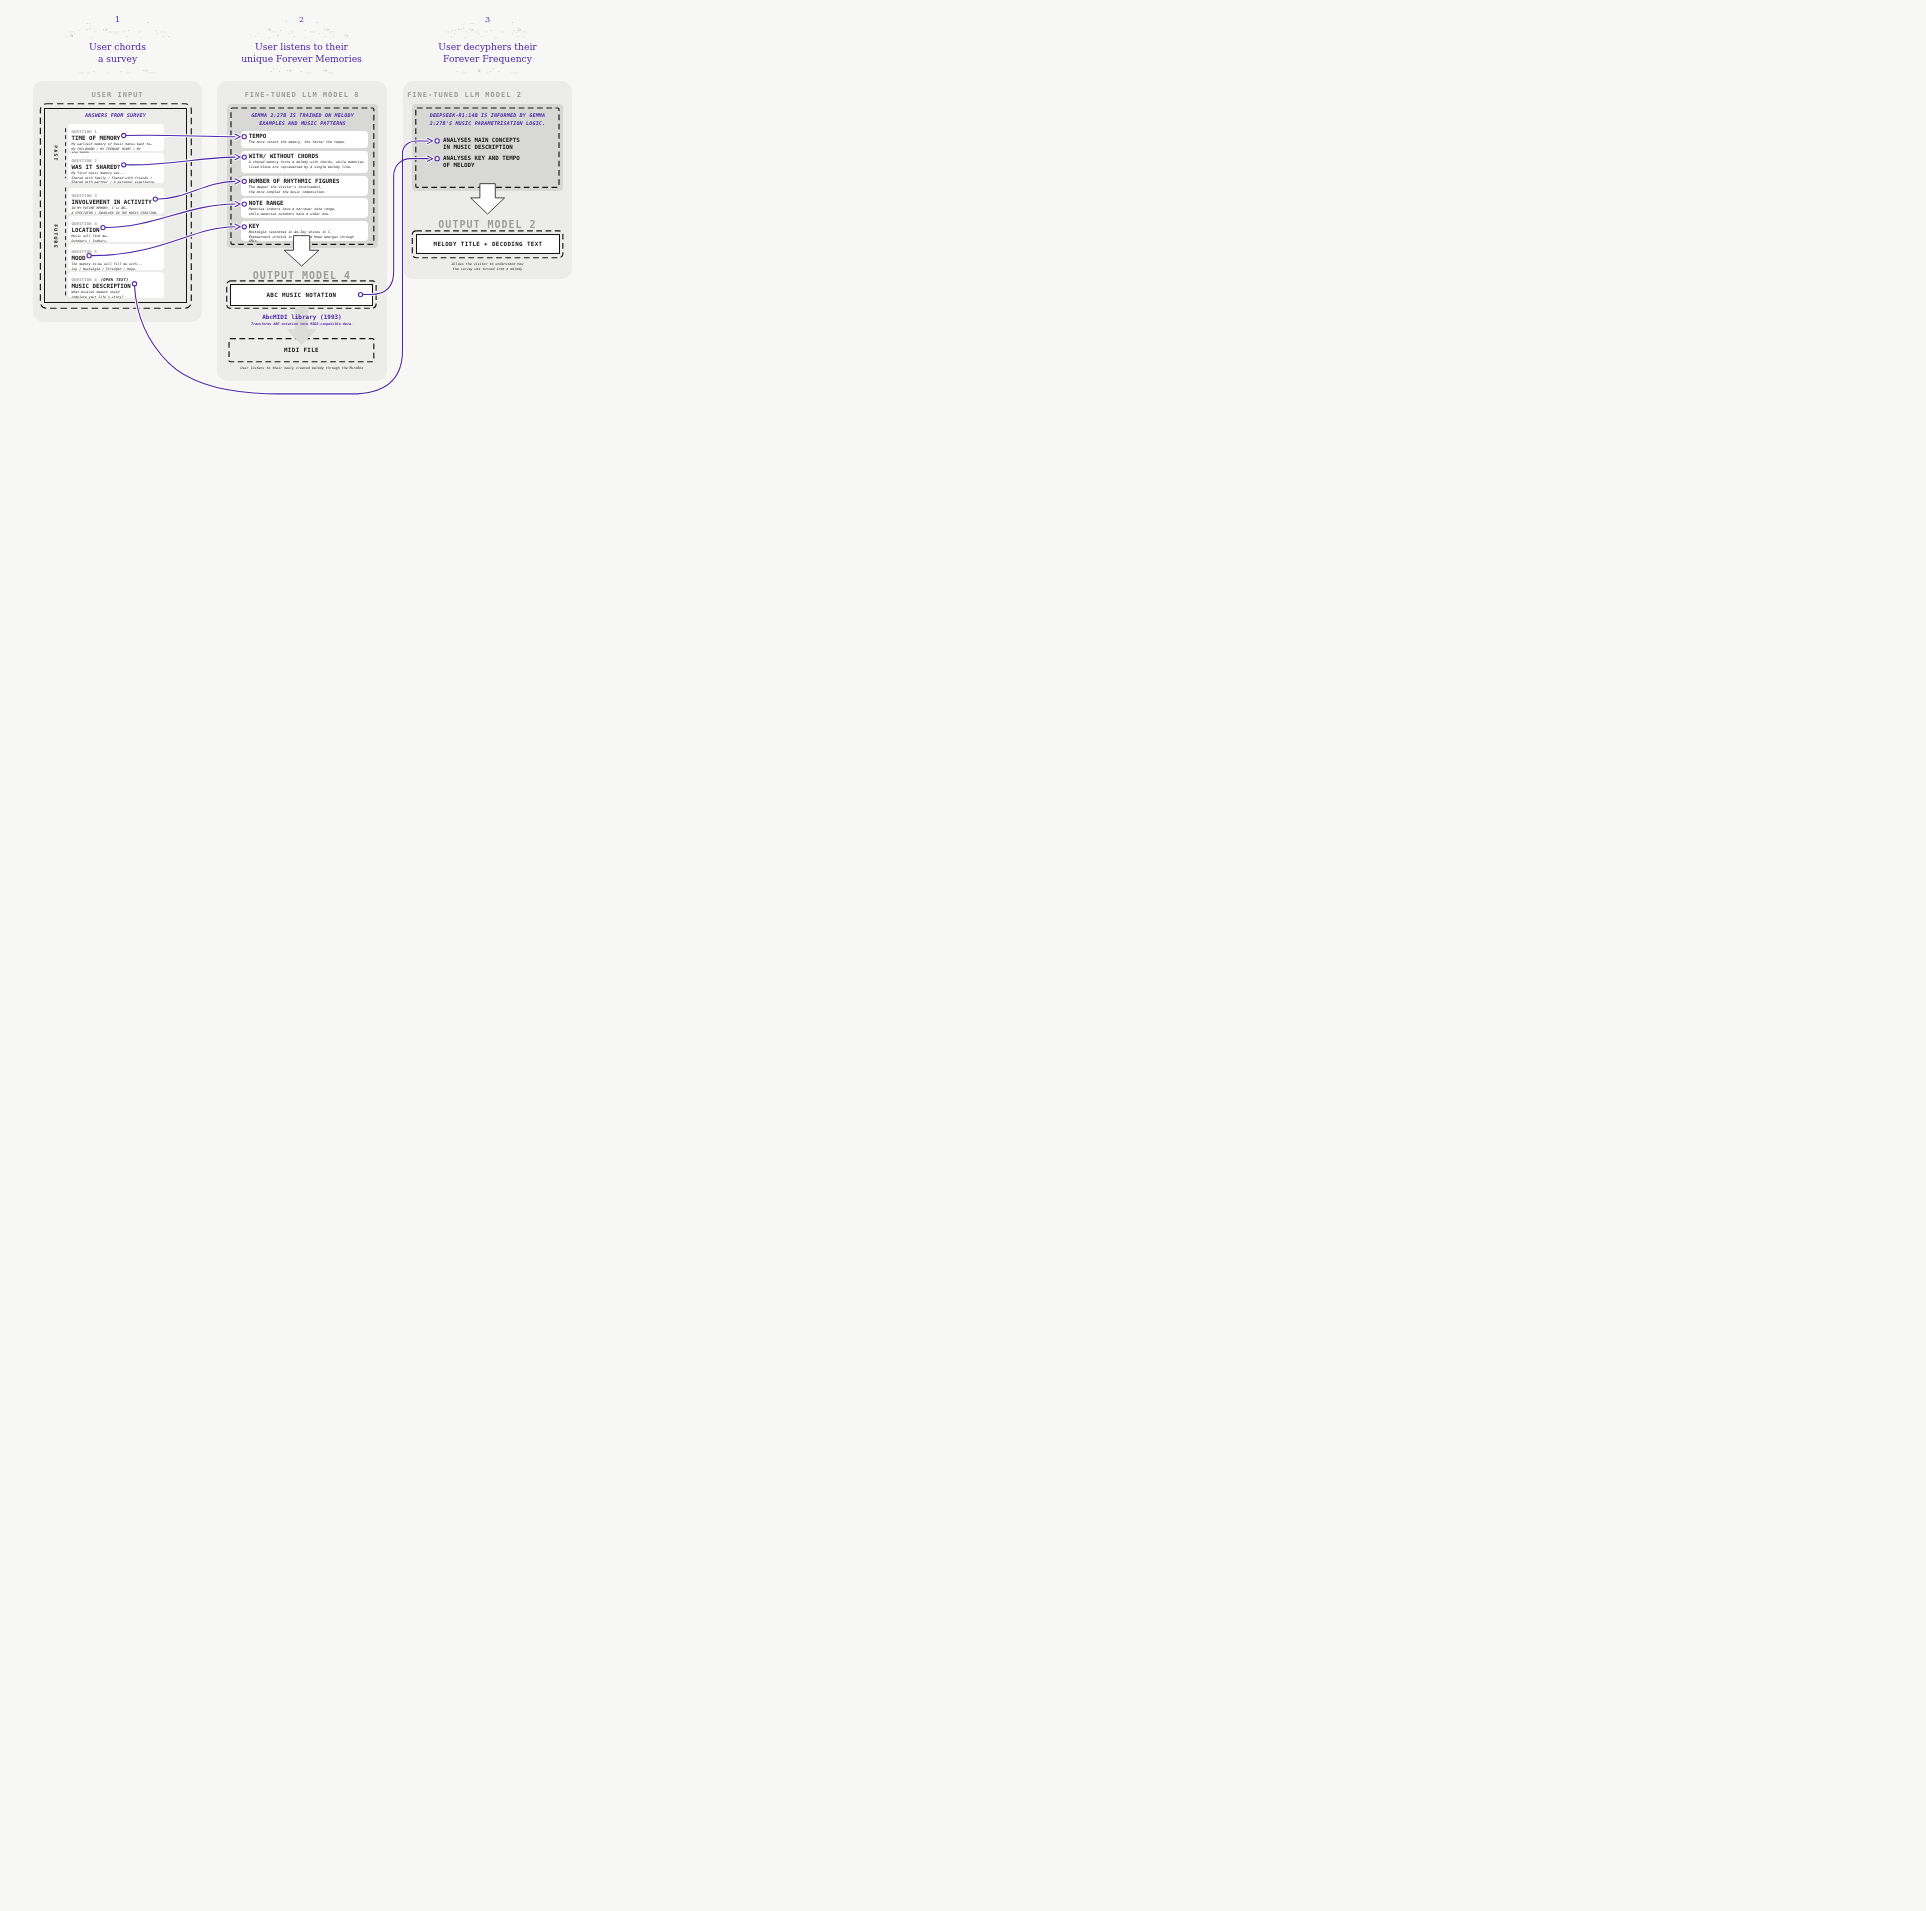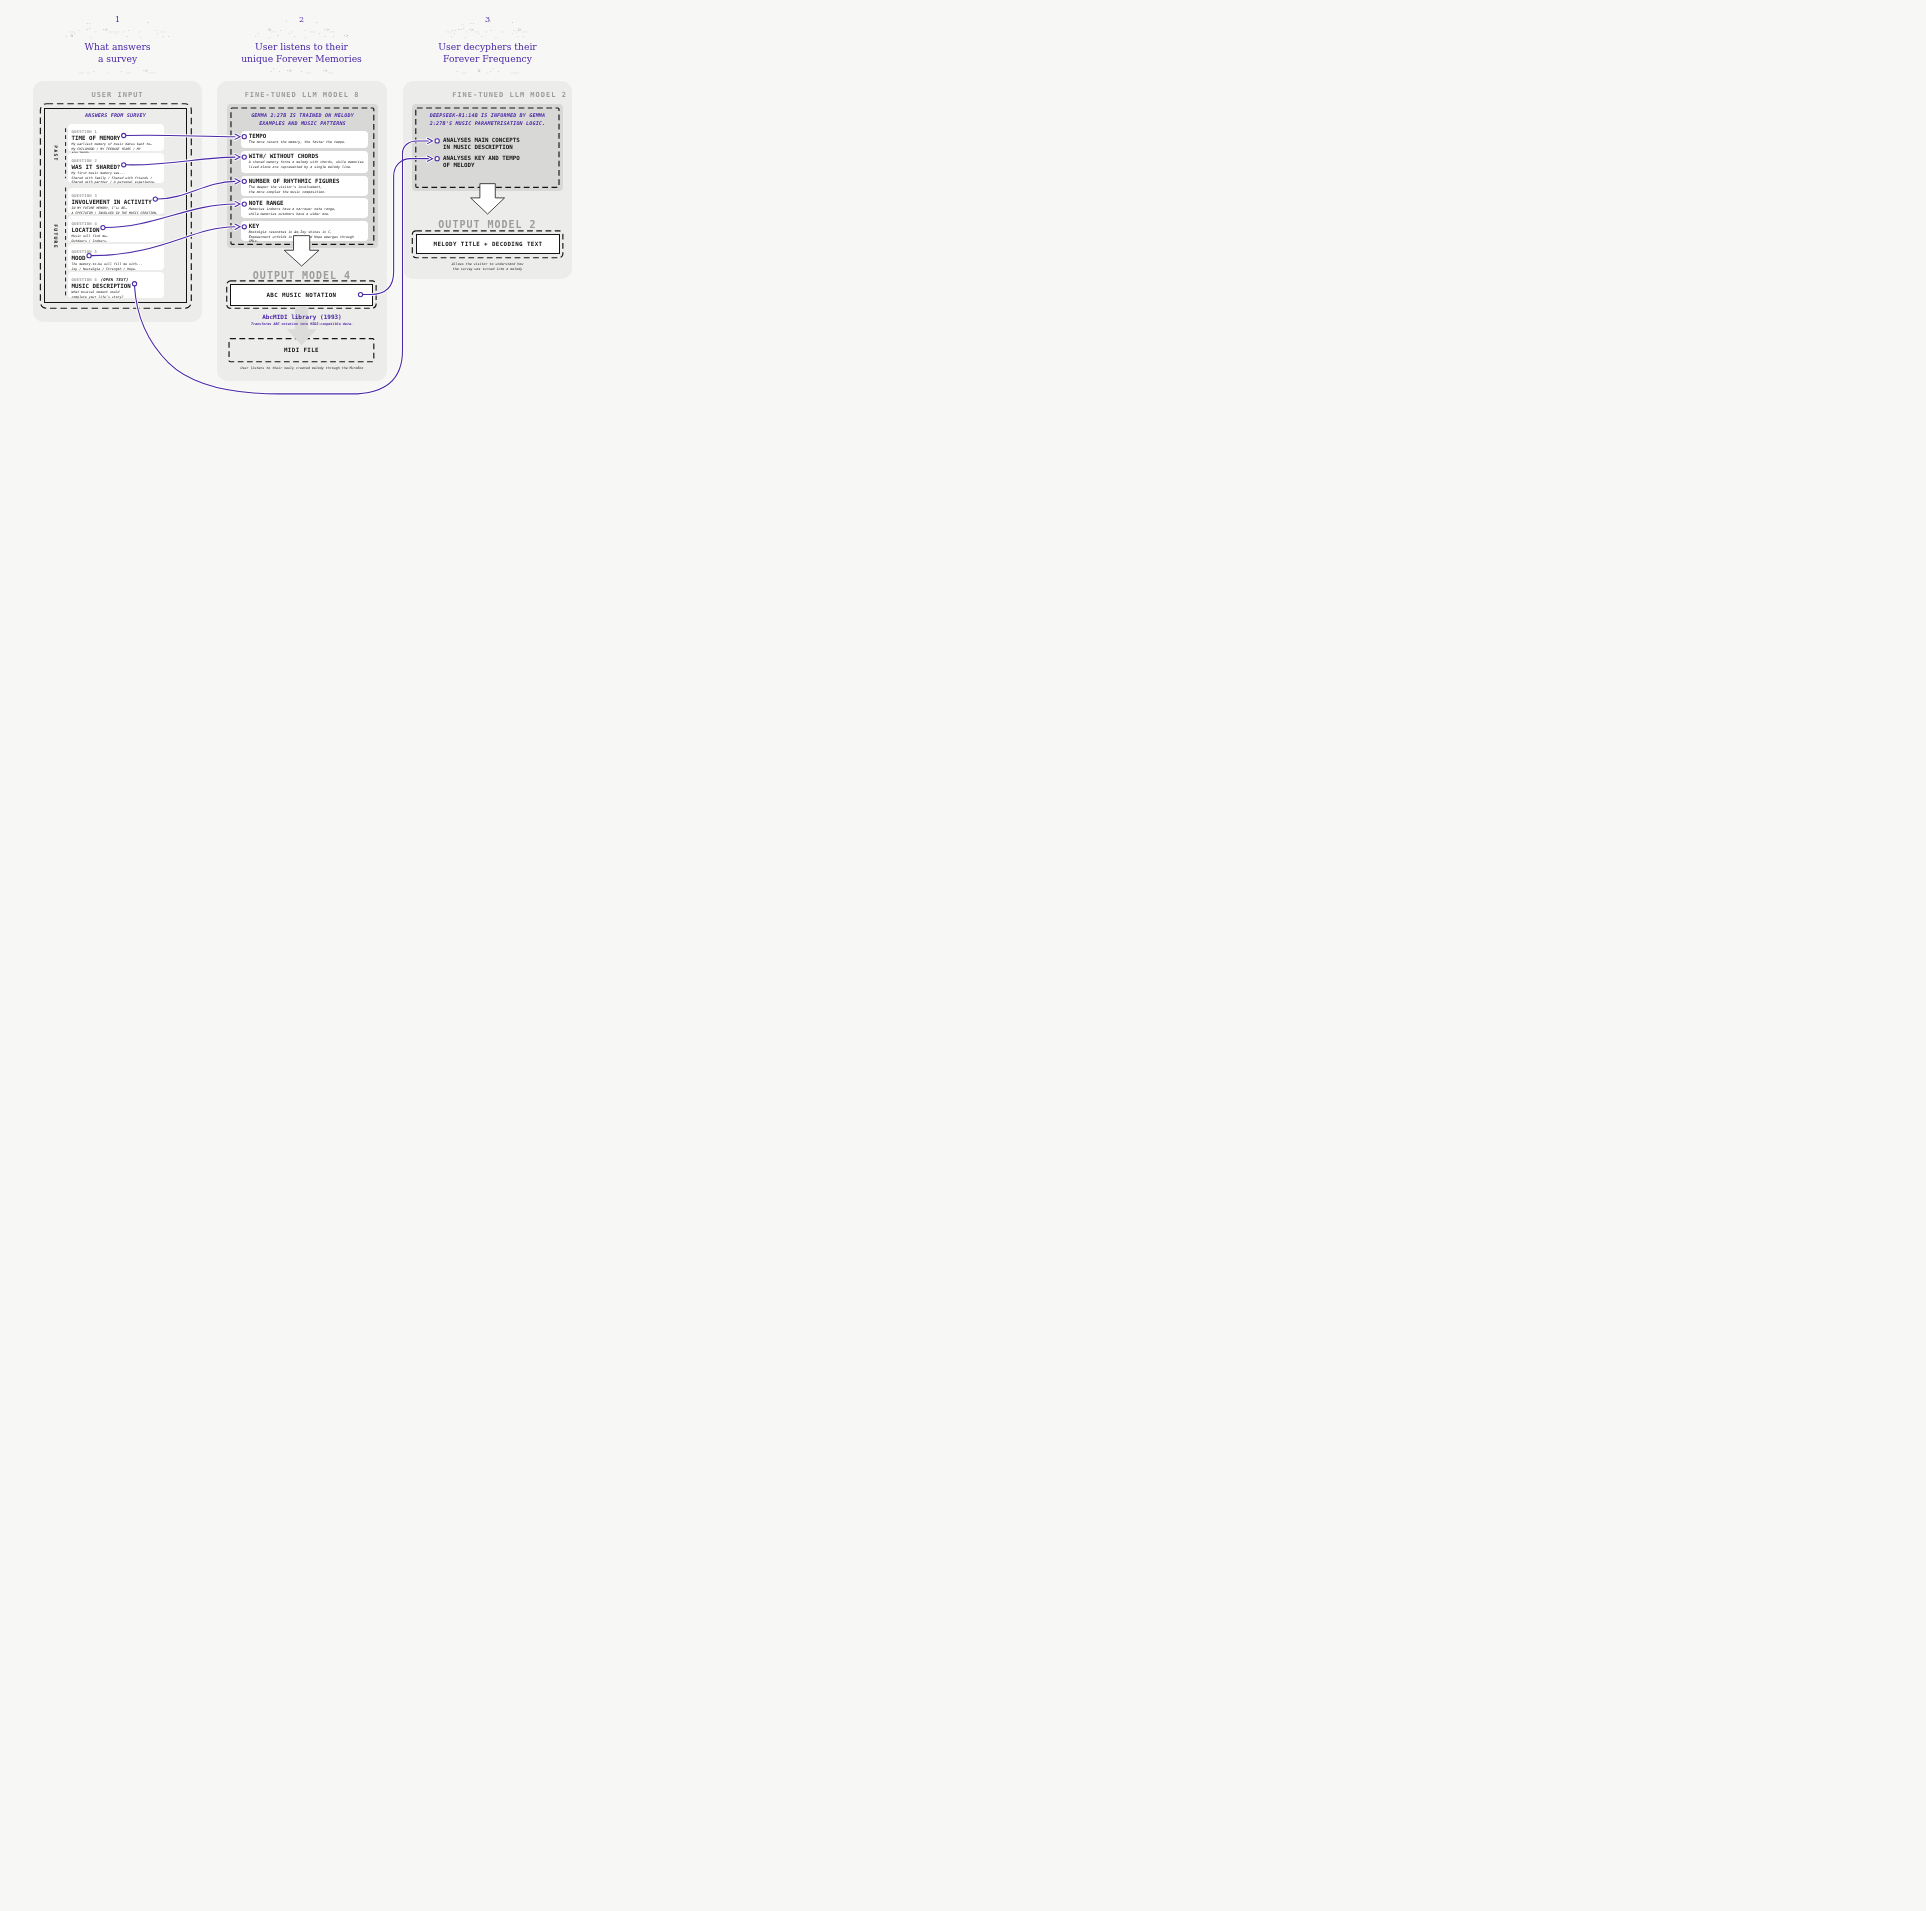--- a/index.html
+++ b/index.html
@@ -46,21 +46,21 @@
 </style>
 </head>
 <body>
 
 <div class="canvas">
 
   <pre class="abs art" style="left:33px;top:20px;">..         '          -
 __ .  -' _  -&gt;____ _ .   _     . __
 . o`     _        `   .    _     ` . .</pre>
   <div class="abs step-number" style="left:33px;top:14.6px;">1</div>
-  <div class="abs step-title" style="left:33px;top:41px;">What answers
+  <div class="abs step-title" style="left:33px;top:41px;">User chords
 a survey</div>
   <pre class="abs art" style="left:33px;top:68px;">__ _ .    _    . __    -&gt;___</pre>
 
   <pre class="abs art" style="left:217px;top:20px;">'          -
 o__ .   _    . __   -&gt;__
 .`   _  -   ` .   _    ` .  .   -&gt;</pre>
   <div class="abs step-number" style="left:217px;top:14.6px;">2</div>
   <div class="abs step-title" style="left:217px;top:41px;">User listens to their
 unique Forever Memories</div>
   <pre class="abs art" style="left:217px;top:68px;">.` .  -&gt;   . __    -&gt;__</pre>
@@ -158,21 +158,21 @@
   <div class="abs out-heading" style="left:217px;top:270px;width:170px;">OUTPUT MODEL 4</div>
   <div class="abs white-box" style="left:230px;top:284px;width:143px;height:21.6px;line-height:20.4px;">ABC MUSIC NOTATION</div>
 
   <div class="abs lib-title z2" style="left:217px;top:313px;width:170px;">AbcMIDI library (1993)</div>
   <div class="abs lib-note z2" style="left:217px;top:322px;width:170px;">Transforms ABC notation into MIDI-compatible data.</div>
 
   <div class="abs" style="left:229px;top:339px;width:145px;height:23px;text-align:center;font-size:5.8px;font-weight:bold;letter-spacing:0.4px;line-height:22.3px;">MIDI FILE</div>
   <div class="abs footnote" style="left:217px;top:366px;width:170px;">User listens to their newly created melody through the MuroBox</div>
 
   <div class="abs panel" style="left:403px;top:81px;width:169px;height:198px;"></div>
-  <div class="abs panel-heading" style="left:425px;top:91px;width:169px;">FINE-TUNED LLM MODEL 2</div>
+  <div class="abs panel-heading" style="left:380px;top:91px;width:169px;">FINE-TUNED LLM MODEL 2</div>
   <div class="abs inner-box" style="left:412px;top:104px;width:151px;height:87px;"></div>
   <div class="abs purple-note" style="left:412px;top:112px;width:151px;">DEEPSEEK-R1:14B IS INFORMED BY GEMMA
 2:27B'S MUSIC PARAMETRISATION LOGIC.</div>
   <div class="abs bullet-text" style="left:443px;top:137px;">ANALYSES MAIN CONCEPTS
 IN MUSIC DESCRIPTION</div>
   <div class="abs bullet-text" style="left:443px;top:155px;">ANALYSES KEY AND TEMPO
 OF MELODY</div>
 
   <div class="abs out-heading" style="left:403px;top:219px;width:169px;">OUTPUT MODEL 2</div>
   <div class="abs white-box" style="left:416px;top:234px;width:144px;height:20.4px;line-height:19px;">MELODY TITLE + DECODING TEXT</div>

